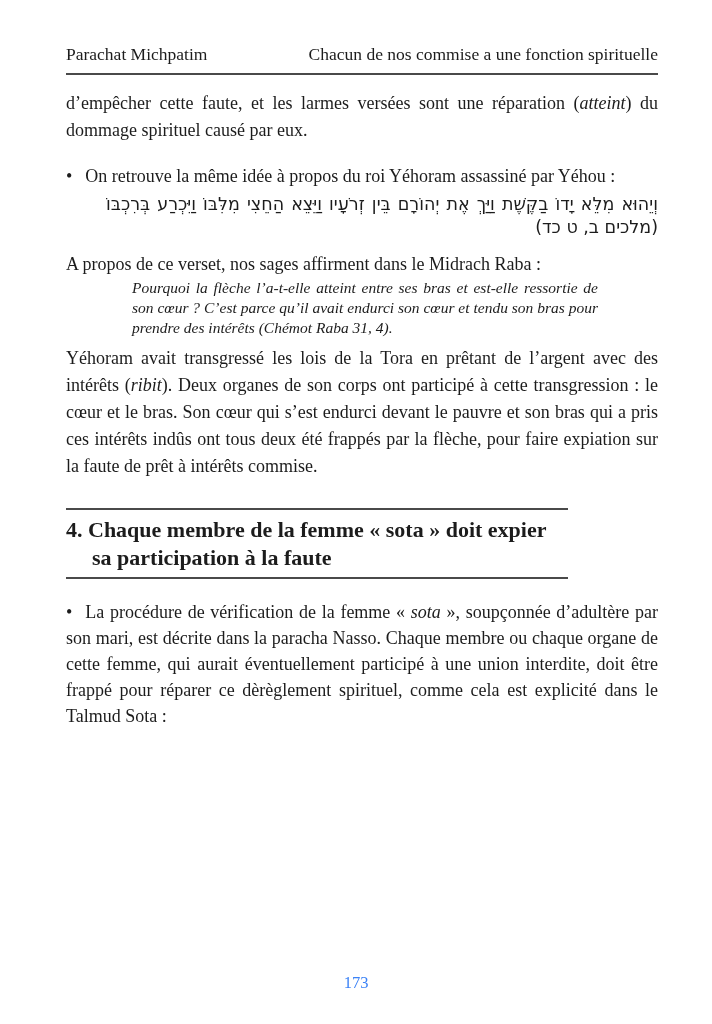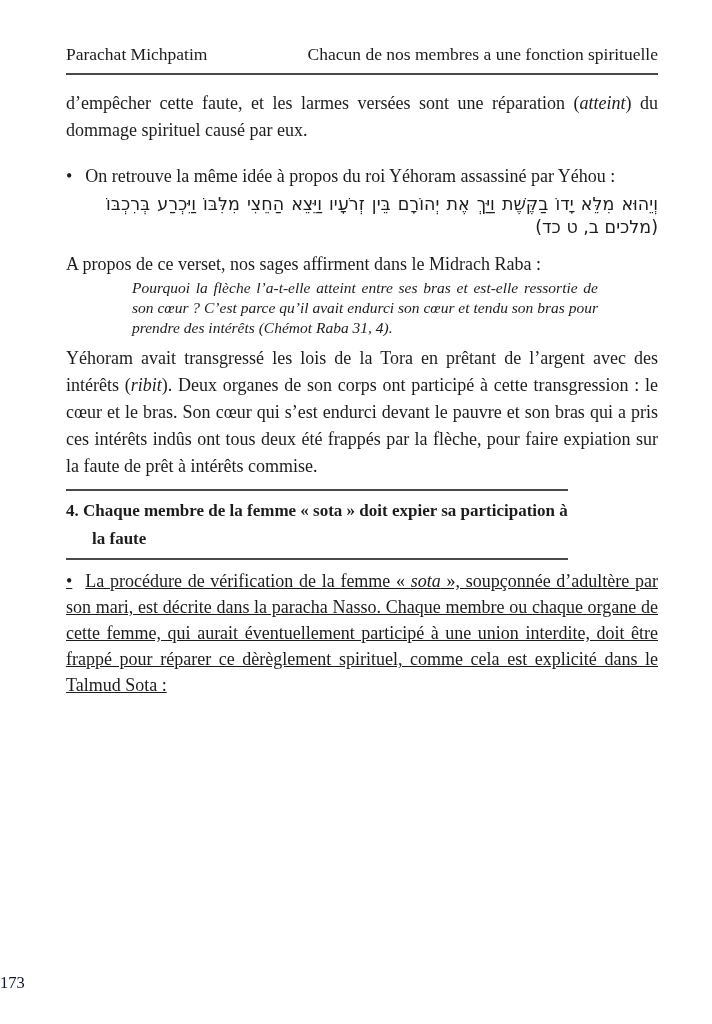--- a/index.html
+++ b/index.html
@@ -33,21 +33,21 @@
   .para {
     font-size: 18px;
     line-height: 27px;
     text-align: justify;
     margin: 0;
   }
   .para-intro   { margin-top: 15px; }
   .para-bullet1 { margin-top: 19px; }
   .para-midrach { margin-top: 12px; }
   .para-yehoram { margin-top: 7px; }
-  .para-bullet2 { margin-top: 8px; line-height: 26px; text-decoration: underline; }
+  .para-bullet2 { margin-top: 20px; line-height: 26px; }
   .bullet-glyph { padding-right: 13px; }
   em { font-style: italic; }
 
   
   .hebrew {
     direction: rtl;
     unicode-bidi: embed;
     font-family: "DejaVu Sans", sans-serif;
     font-size: 17.5px;
     line-height: 23px;
@@ -62,56 +62,56 @@
   .translation {
     font-style: italic;
     font-size: 15.5px;
     line-height: 20px;
     text-align: justify;
     margin: 0 60px 0 66px;
   }
 
   
   .section-heading {
-    margin-top: 9px;
+    margin-top: 28px;
     width: 502px;
     box-sizing: border-box;
     border-top: 2px solid #4a4a4a;
     border-bottom: 2px solid #4a4a4a;
     padding: 6px 0 5px 0;
     font-weight: bold;
-    font-size: 17px;
+    font-size: 22px;
     line-height: 28px;
     text-align: left;
   }
   .section-heading .hang {
     display: block;
     padding-left: 26px;
     text-indent: -26px;
   }
 
   
   .page-footer {
     position: absolute;
     top: 973px;
     left: 0;
     width: 712px;
-    text-align: left;
+    text-align: center;
     font-size: 16.5px;
-    color: #0f172a;
+    color: #3b82f6;
   }
 </style>
 </head>
 <body>
 
 <div class="page">
 
   <div class="running-header">
     <span>Parachat Michpatim</span>
-    <span>Chacun de nos membres a une fonction spirituelle</span>
+    <span>Chacun de nos commise a une fonction spirituelle</span>
   </div>
 
   <p class="para para-intro">d’empêcher cette faute, et les larmes versées sont une réparation (<em>atteint</em>) du dommage spirituel causé par eux.</p>
 
   <p class="para para-bullet1"><span class="bullet-glyph">•</span><span>On retrouve la même idée à propos du roi Yéhoram assassiné par Yéhou&nbsp;:</span></p>
 
   <p class="hebrew hebrew-kings">וְיֵהוּא מִלֵּא יָדוֹ בַקֶּשֶׁת וַיַּךְ אֶת יְהוֹרָם בֵּין זְרֹעָיו וַיֵּצֵא הַחֵצִי מִלִּבּוֹ וַיִּכְרַע בְּרִכְבּוֹ (מלכים ב, ט כד)</p>
 
 
   <p class="para para-midrach">A propos de ce verset, nos sages affirment dans le Midrach Raba&nbsp;:</p>

